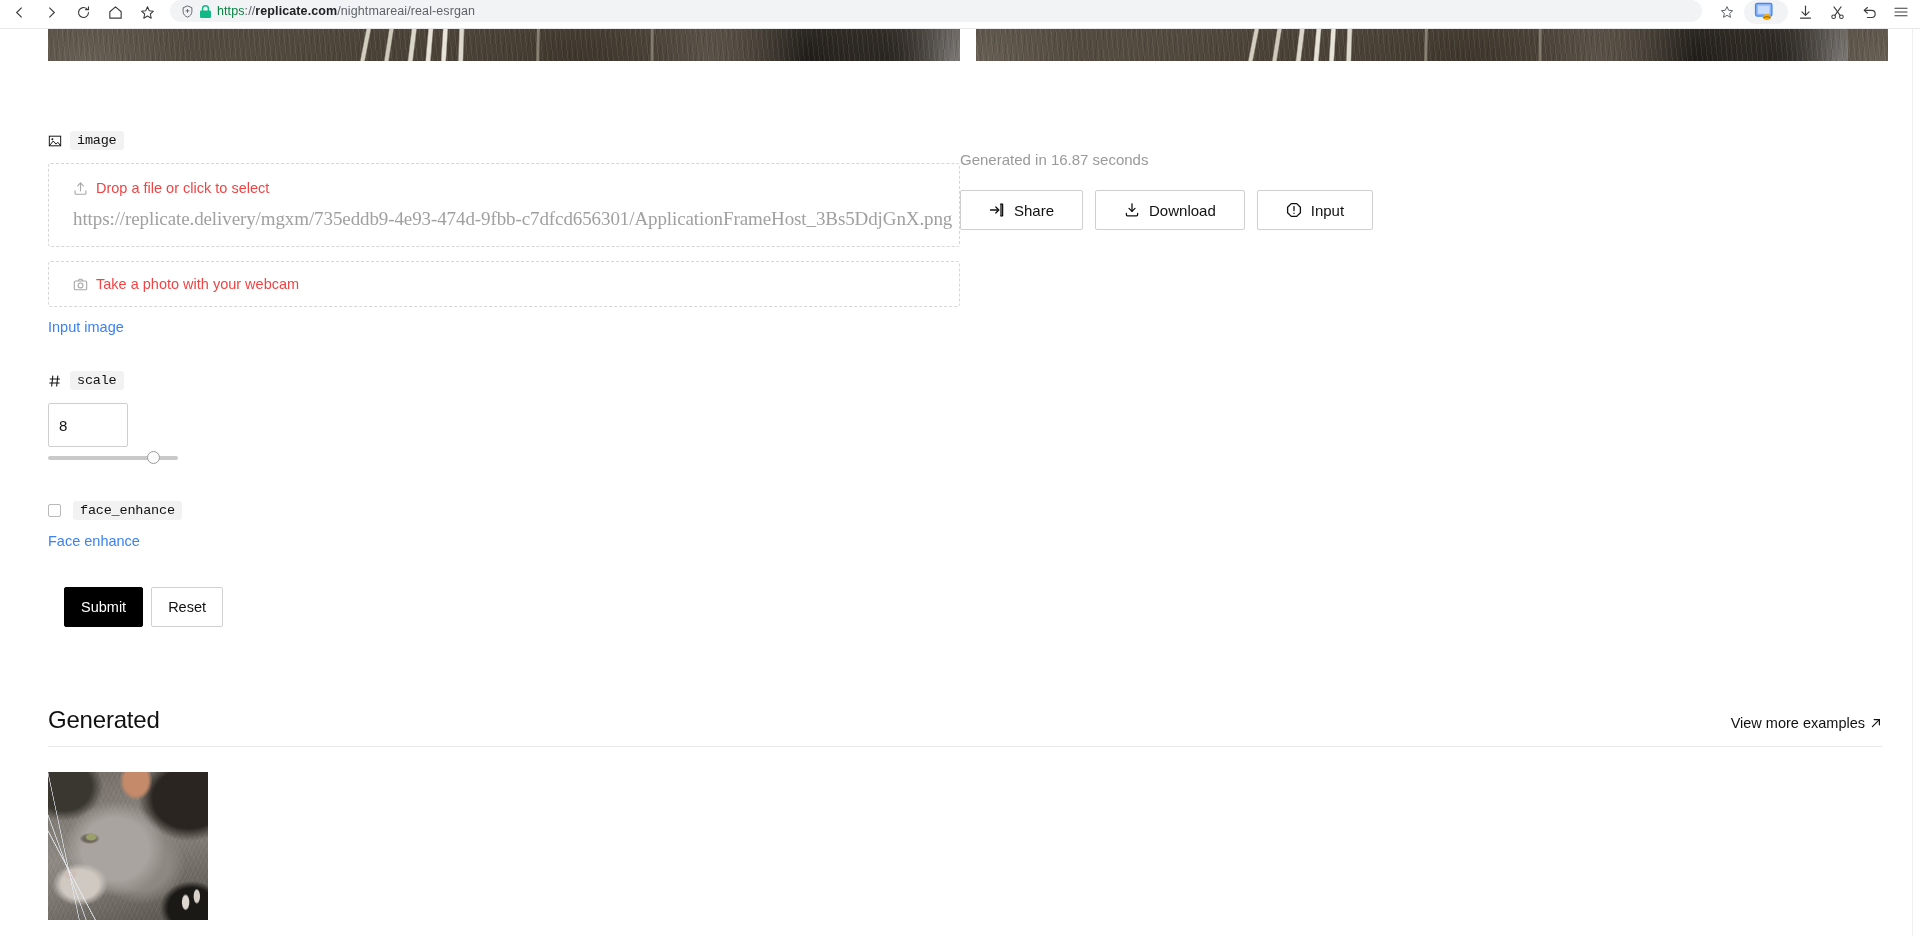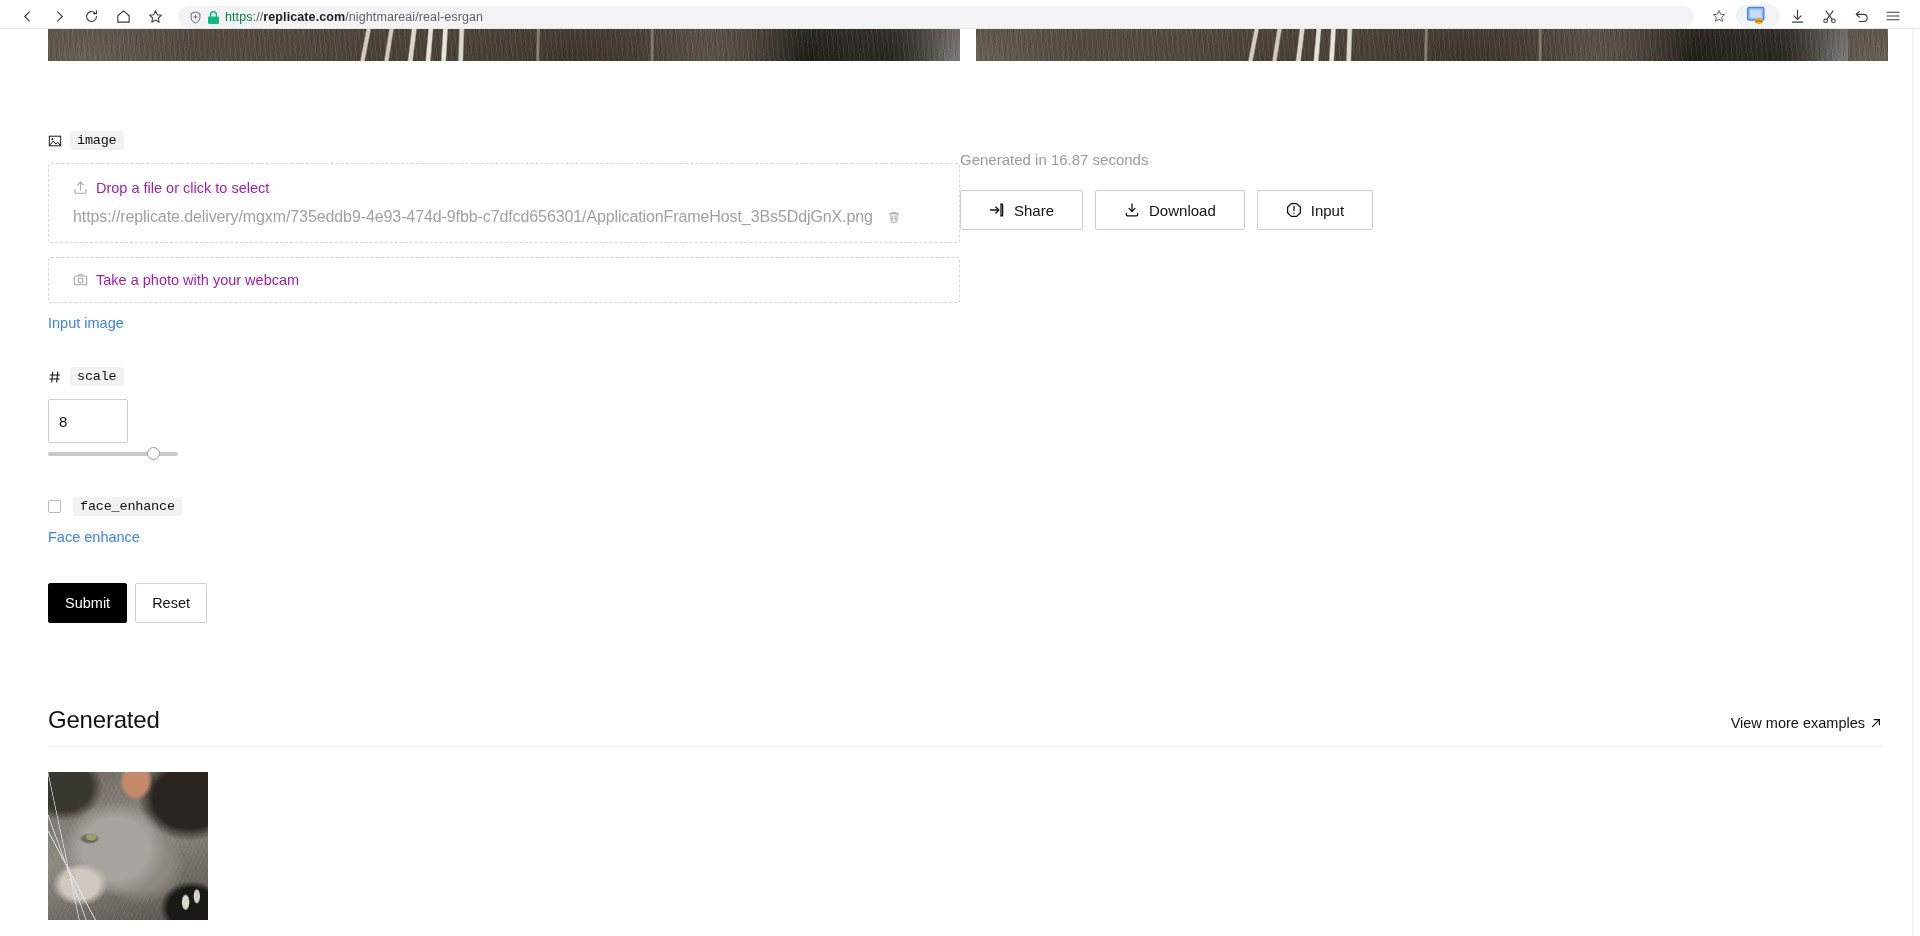--- a/index.html
+++ b/index.html
@@ -8,22 +8,22 @@
     background: #ffffff;
     font-family: "Liberation Sans", sans-serif;
     overflow: hidden;
   }
 
   
   .browser-bar {
     height: 29px;
     background: #ffffff;
     display: flex;
-    align-items: flex-end;
-    padding: 0 12px;
+    align-items: flex-start;
+    padding: 0 4px;
     border-bottom: 1px solid #e8e8e8;
     position: relative;
   }
   .nav-icons { display: flex; align-items: center; gap: 2px; }
   .nav-btn {
     width: 30px; height: 24px;
     display: flex; align-items: center; justify-content: center;
     border-radius: 4px;
     color: #3c3c3c;
   }
@@ -155,36 +155,38 @@
   }
 
   .dropzone {
     border: 1px dashed #d6d6d6;
     border-radius: 3px;
     padding: 16px 24px 16px 24px;
     margin-bottom: 14px;
   }
   .dz-row {
     display: flex;
+    align-items: center;
     gap: 8px;
-    color: #a21caf;
+    color: #ef4444;
     font-size: 14.5px;
   }
   .dz-icon { width: 15px; height: 15px; color: #a8a8a8; flex: 0 0 auto; }
   .dz-file-row {
     display: flex;
     align-items: center;
     gap: 14px;
     margin-top: 12px;
   }
   .dz-file {
-    font-size: 16px;
+    font-size: 19px;
     color: #a0a0a0;
     letter-spacing: -0.1px;
     white-space: nowrap;
+    font-family: Liberation Serif, serif;
   }
   .trash-icon { width: 14px; height: 14px; color: #a0a0a0; flex: 0 0 auto; }
 
   .webcam-zone {
     border: 1px dashed #d6d6d6;
     border-radius: 3px;
     padding: 14px 24px;
   }
   .help-text {
     font-size: 14.5px;
@@ -236,21 +238,21 @@
     margin-bottom: 13px;
   }
   .checkbox {
     width: 13px; height: 13px;
     border: 1px solid #b9b9b9;
     border-radius: 2px;
     background: #fff;
     flex: 0 0 auto;
   }
 
-  .btn-row { display: flex; gap: 8px; margin-top: 38px; }
+  .btn-row { display: flex; gap: 8px; margin-top: 38px; margin-left: 16px; }
   .btn {
     font-size: 14.5px;
     padding: 0 16px;
     height: 40px;
     line-height: 38px;
     border-radius: 2px;
     cursor: pointer;
   }
   .btn-primary { background: #000; color: #fff; border: 1px solid #000; }
   .btn-secondary { background: #fff; color: #111; border: 1px solid #d0d0d0; }

